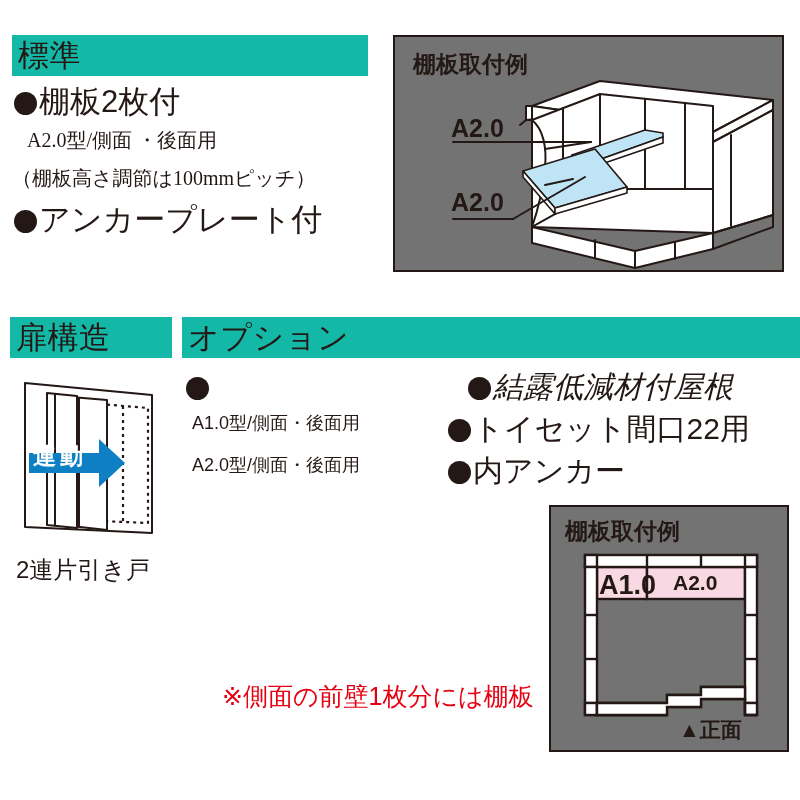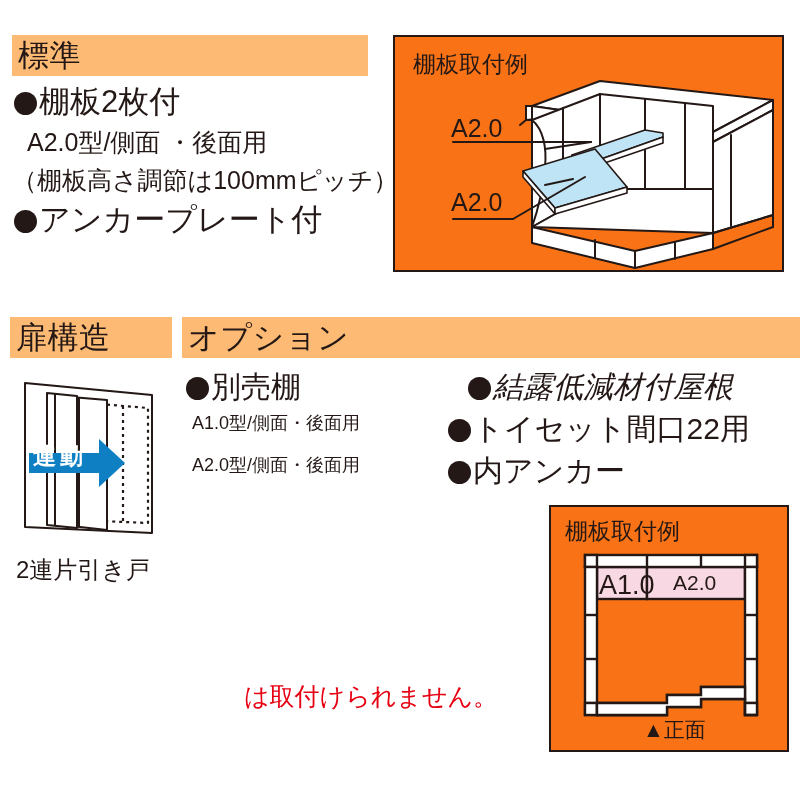--- a/index.html
+++ b/index.html
@@ -14,21 +14,21 @@
     overflow: hidden;
     font-family: "Liberation Sans", "DejaVu Sans", sans-serif;
     color: #231815;
     -webkit-font-smoothing: antialiased;
   }
   .abs { position: absolute; }
 
   
   .sect-bar {
     position: absolute;
-    background: #fdba74;
+    background: #14b8a6;
     display: flex;
     align-items: center;
     box-sizing: border-box;
   }
   .sect-bar .sect-label {
     font-size: 31px;
     line-height: 1;
     letter-spacing: 0.5px;
     color: #231815;
     padding-left: 6px;
@@ -36,38 +36,39 @@
   }
 
   
   .spec-line {
     position: absolute;
     white-space: nowrap;
     line-height: 1;
     color: #231815;
   }
   .bullet-line { font-size: 31px; }
-  .sub-line    { font-size: 25px; }
+  .sub-line    { font-size: 20px; font-family: Liberation Serif, serif; }
 
   .dot {
     display: inline-block;
     width: 23px;
     height: 23px;
     border-radius: 50%;
     background: #231815;
     vertical-align: -3px;
     margin-right: 2px;
   }
 
   
   .framed {
     position: absolute;
     box-sizing: border-box;
     border: 2px solid #231815;
-    background: #f97316;
+    background: #737373;
+    font-weight: bold;
   }
   .box-caption {
     position: absolute;
     font-size: 23px;
     line-height: 1;
     white-space: nowrap;
     color: #231815;
   }
   .iso-label {
     position: absolute;
@@ -106,20 +107,21 @@
     text-align: left;
   }
 
   
   .plan-front {
     position: absolute;
     font-size: 21px;
     line-height: 1;
     white-space: nowrap;
     color: #231815;
+    margin-left: 36px;
   }
   svg { display: block; }
 </style>
 </head>
 <body>
 
 <div class="sect-bar" style="left:12px; top:35px; width:356px; height:41px;">
   <span class="sect-label">標準</span>
 </div>
 
@@ -231,41 +233,41 @@
   <span class="abs" style="left:18px; top:70px; font-size:23px; font-weight:bold; color:#ffffff; letter-spacing:4px; line-height:1; white-space:nowrap;text-align:right;">連動</span>
 </div>
 
 <div class="door-caption" style="left:16px; top:558px;">2連片引き戸</div>
 
 <div class="sect-bar" style="left:182px; top:317px; width:716px; height:41px;">
   <span class="sect-label">オプション</span>
 </div>
 
 <div class="opt-line opt-main" style="left:186px; top:372px;">
-  <span class="dot"></span><span>別売棚</span>
+  <span class="dot"></span>
 </div>
 <div class="opt-line opt-sub" style="left:192px; top:414px;">
   <span>A1.0型/側面・後面用</span>
 </div>
 <div class="opt-line opt-sub" style="left:192px; top:456px;">
   <span>A2.0型/側面・後面用</span>
 </div>
 
 <div class="opt-line opt-main" style="left:468px; top:372px;font-style:italic;">
   <span class="dot"></span><span>結露低減材付屋根</span>
 </div>
 <div class="opt-line opt-main" style="left:448px; top:414px;">
   <span class="dot"></span><span>トイセット間口22用</span>
 </div>
 <div class="opt-line opt-main" style="left:448px; top:456px;">
   <span class="dot"></span><span>内アンカー</span>
 </div>
 
 <div class="warn" style="left:222px; top:680px;">
-  <div style="padding-left:22px;">は取付けられません。</div>
+  <div>※側面の前壁1枚分には棚板</div>
 </div>
 
 <div class="framed" style="left:549px; top:505px; width:240px; height:247px;">
 
   <span class="box-caption" style="left:14px; top:13px;">棚板取付例</span>
 
   <svg width="236" height="243" viewBox="0 0 236 243">
     <g stroke="#231815" stroke-width="2.4" fill="none" stroke-linejoin="miter">
 
       <rect x="46" y="60" width="50" height="32" fill="#f7d8e3"></rect>

